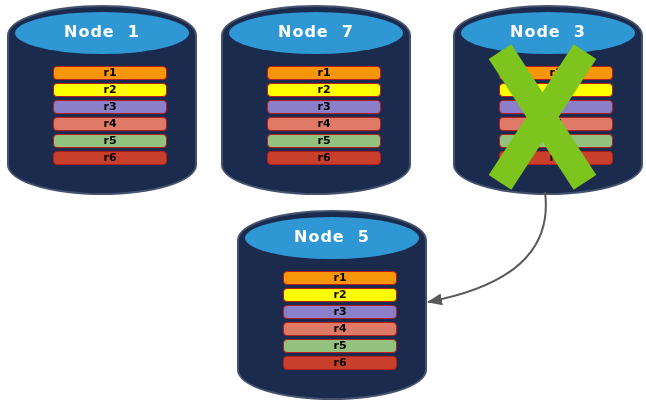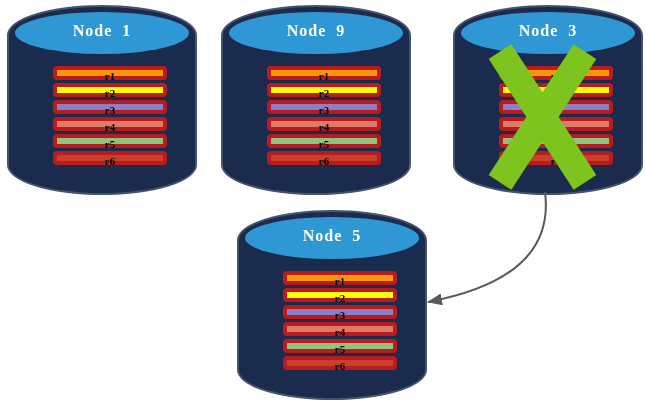--- a/index.html
+++ b/index.html
@@ -1,21 +1,21 @@
 <!DOCTYPE html>
 <html><head>
 <meta charset="utf-8">
 <style>
   html,body{margin:0;padding:0;}
   body{
     width:646px;height:402px;background:#ffffff;overflow:hidden;
     font-family:"DejaVu Sans","Liberation Sans",sans-serif;
     position:relative;
   }
-  .stage{position:absolute;left:0;top:0;width:646px;height:402px;font-family:Liberation Serif, serif;}
+  .stage{position:absolute;left:0;top:0;width:646px;height:402px;}
 
   .node{position:absolute;width:190px;height:190px;}
 
   .cyl-body{
     position:absolute;left:0;top:0;right:0;bottom:0;
     background:#1B2B4E;
     border:2px solid #45536F;
     border-radius:95px / 30px;
     box-sizing:border-box;
   }
@@ -30,21 +30,21 @@
     color:#ffffff;font-weight:bold;font-size:16px;
     letter-spacing:1px;
     white-space:pre;
   }
   .bars{
     position:absolute;left:46px;top:61px;width:114px;
     display:flex;flex-direction:column;gap:3px;
   }
   .bar{
     height:14px;box-sizing:border-box;
-    border:4px solid #b91c1c;border-radius:4px;
+    border:1px solid #b91c1c;border-radius:4px;
     font-size:11px;font-weight:bold;color:#000000;
     text-align:center;line-height:12px;
   }
 
   
   .x-mark{position:absolute;left:0;top:0;width:190px;height:190px;z-index:20;pointer-events:none;}
   .x-stroke{
     position:absolute;left:76px;top:34px;width:27px;height:156px;
     background:#7DC41F;
   }
@@ -71,21 +71,21 @@
       <div class="bar" style="background: rgb(140, 127, 201);">r3</div>
       <div class="bar" style="background: rgb(222, 122, 102);">r4</div>
       <div class="bar" style="background: rgb(146, 194, 126);">r5</div>
       <div class="bar" style="background: rgb(200, 64, 43);">r6</div>
     </div>
   </div>
 
   <div class="node" style="left:221px;top:5px;">
     <div class="cyl-body"></div>
     <div class="cyl-top"></div>
-    <div class="node-title">Node  9</div>
+    <div class="node-title">Node  7</div>
     <div class="bars">
       <div class="bar" style="background: rgb(247, 150, 8);">r1</div>
       <div class="bar" style="background: rgb(255, 255, 0);">r2</div>
       <div class="bar" style="background: rgb(140, 127, 201);">r3</div>
       <div class="bar" style="background: rgb(222, 122, 102);">r4</div>
       <div class="bar" style="background: rgb(146, 194, 126);">r5</div>
       <div class="bar" style="background: rgb(200, 64, 43);">r6</div>
     </div>
   </div>
 

